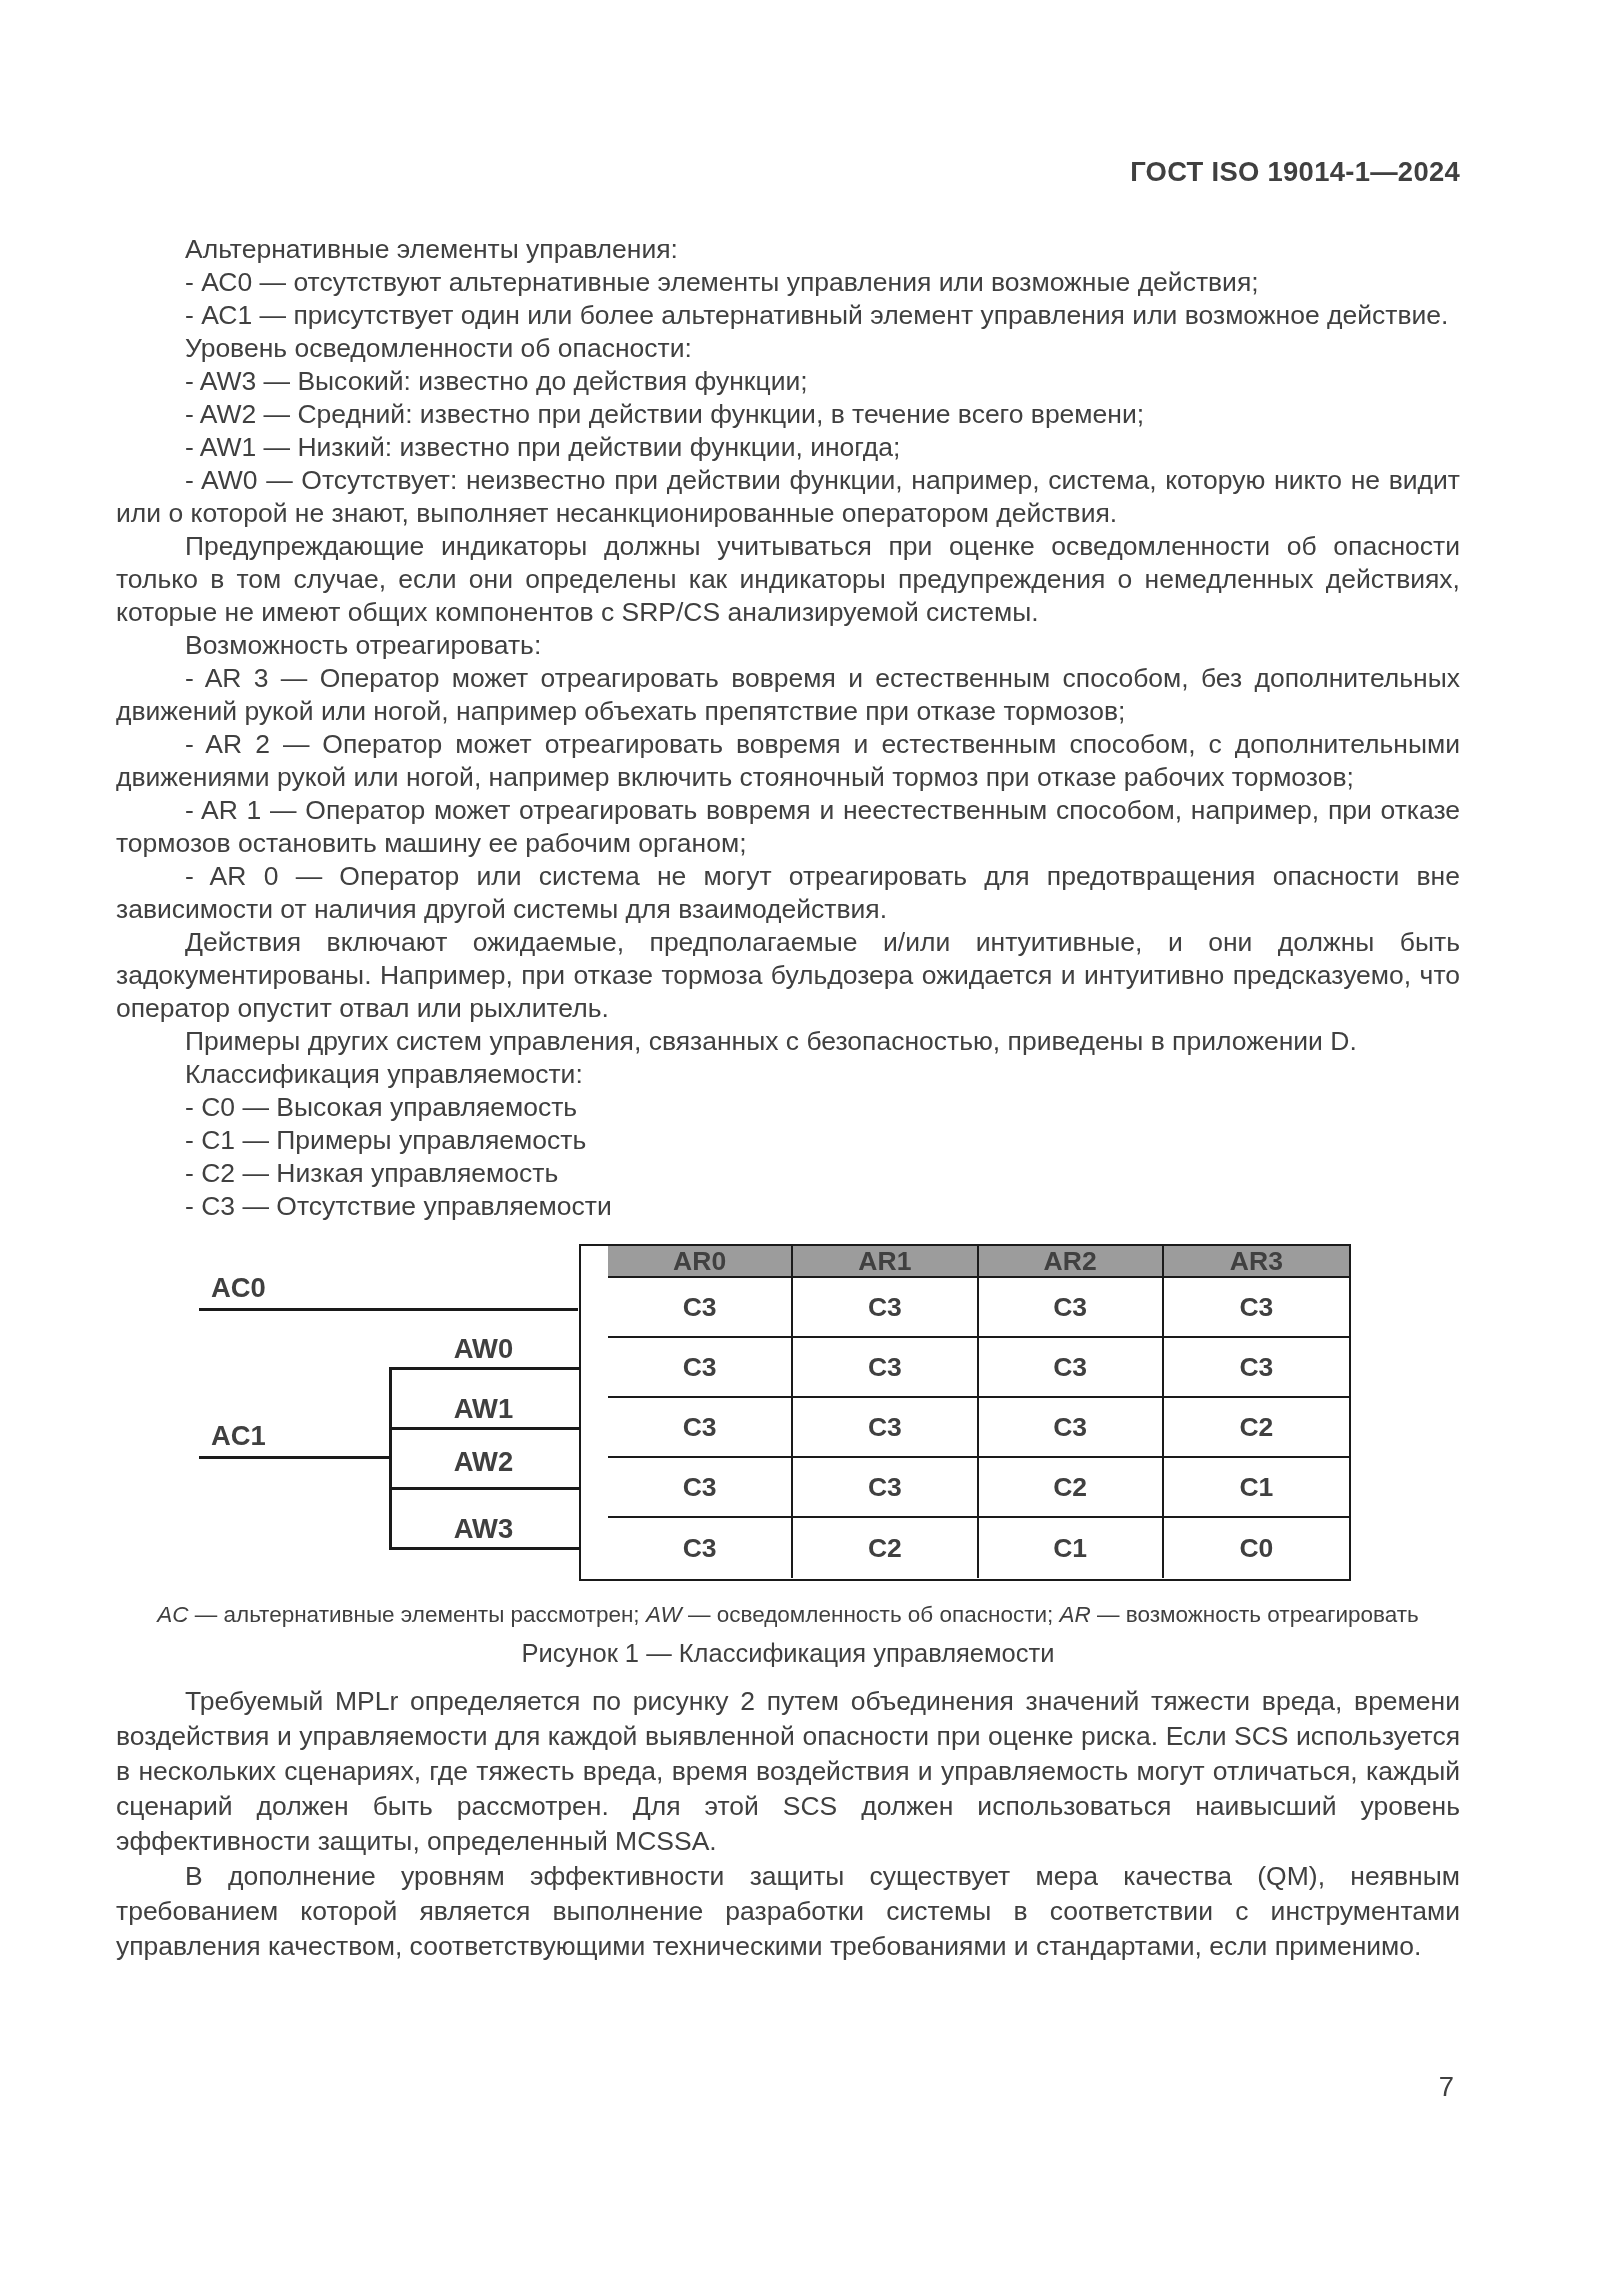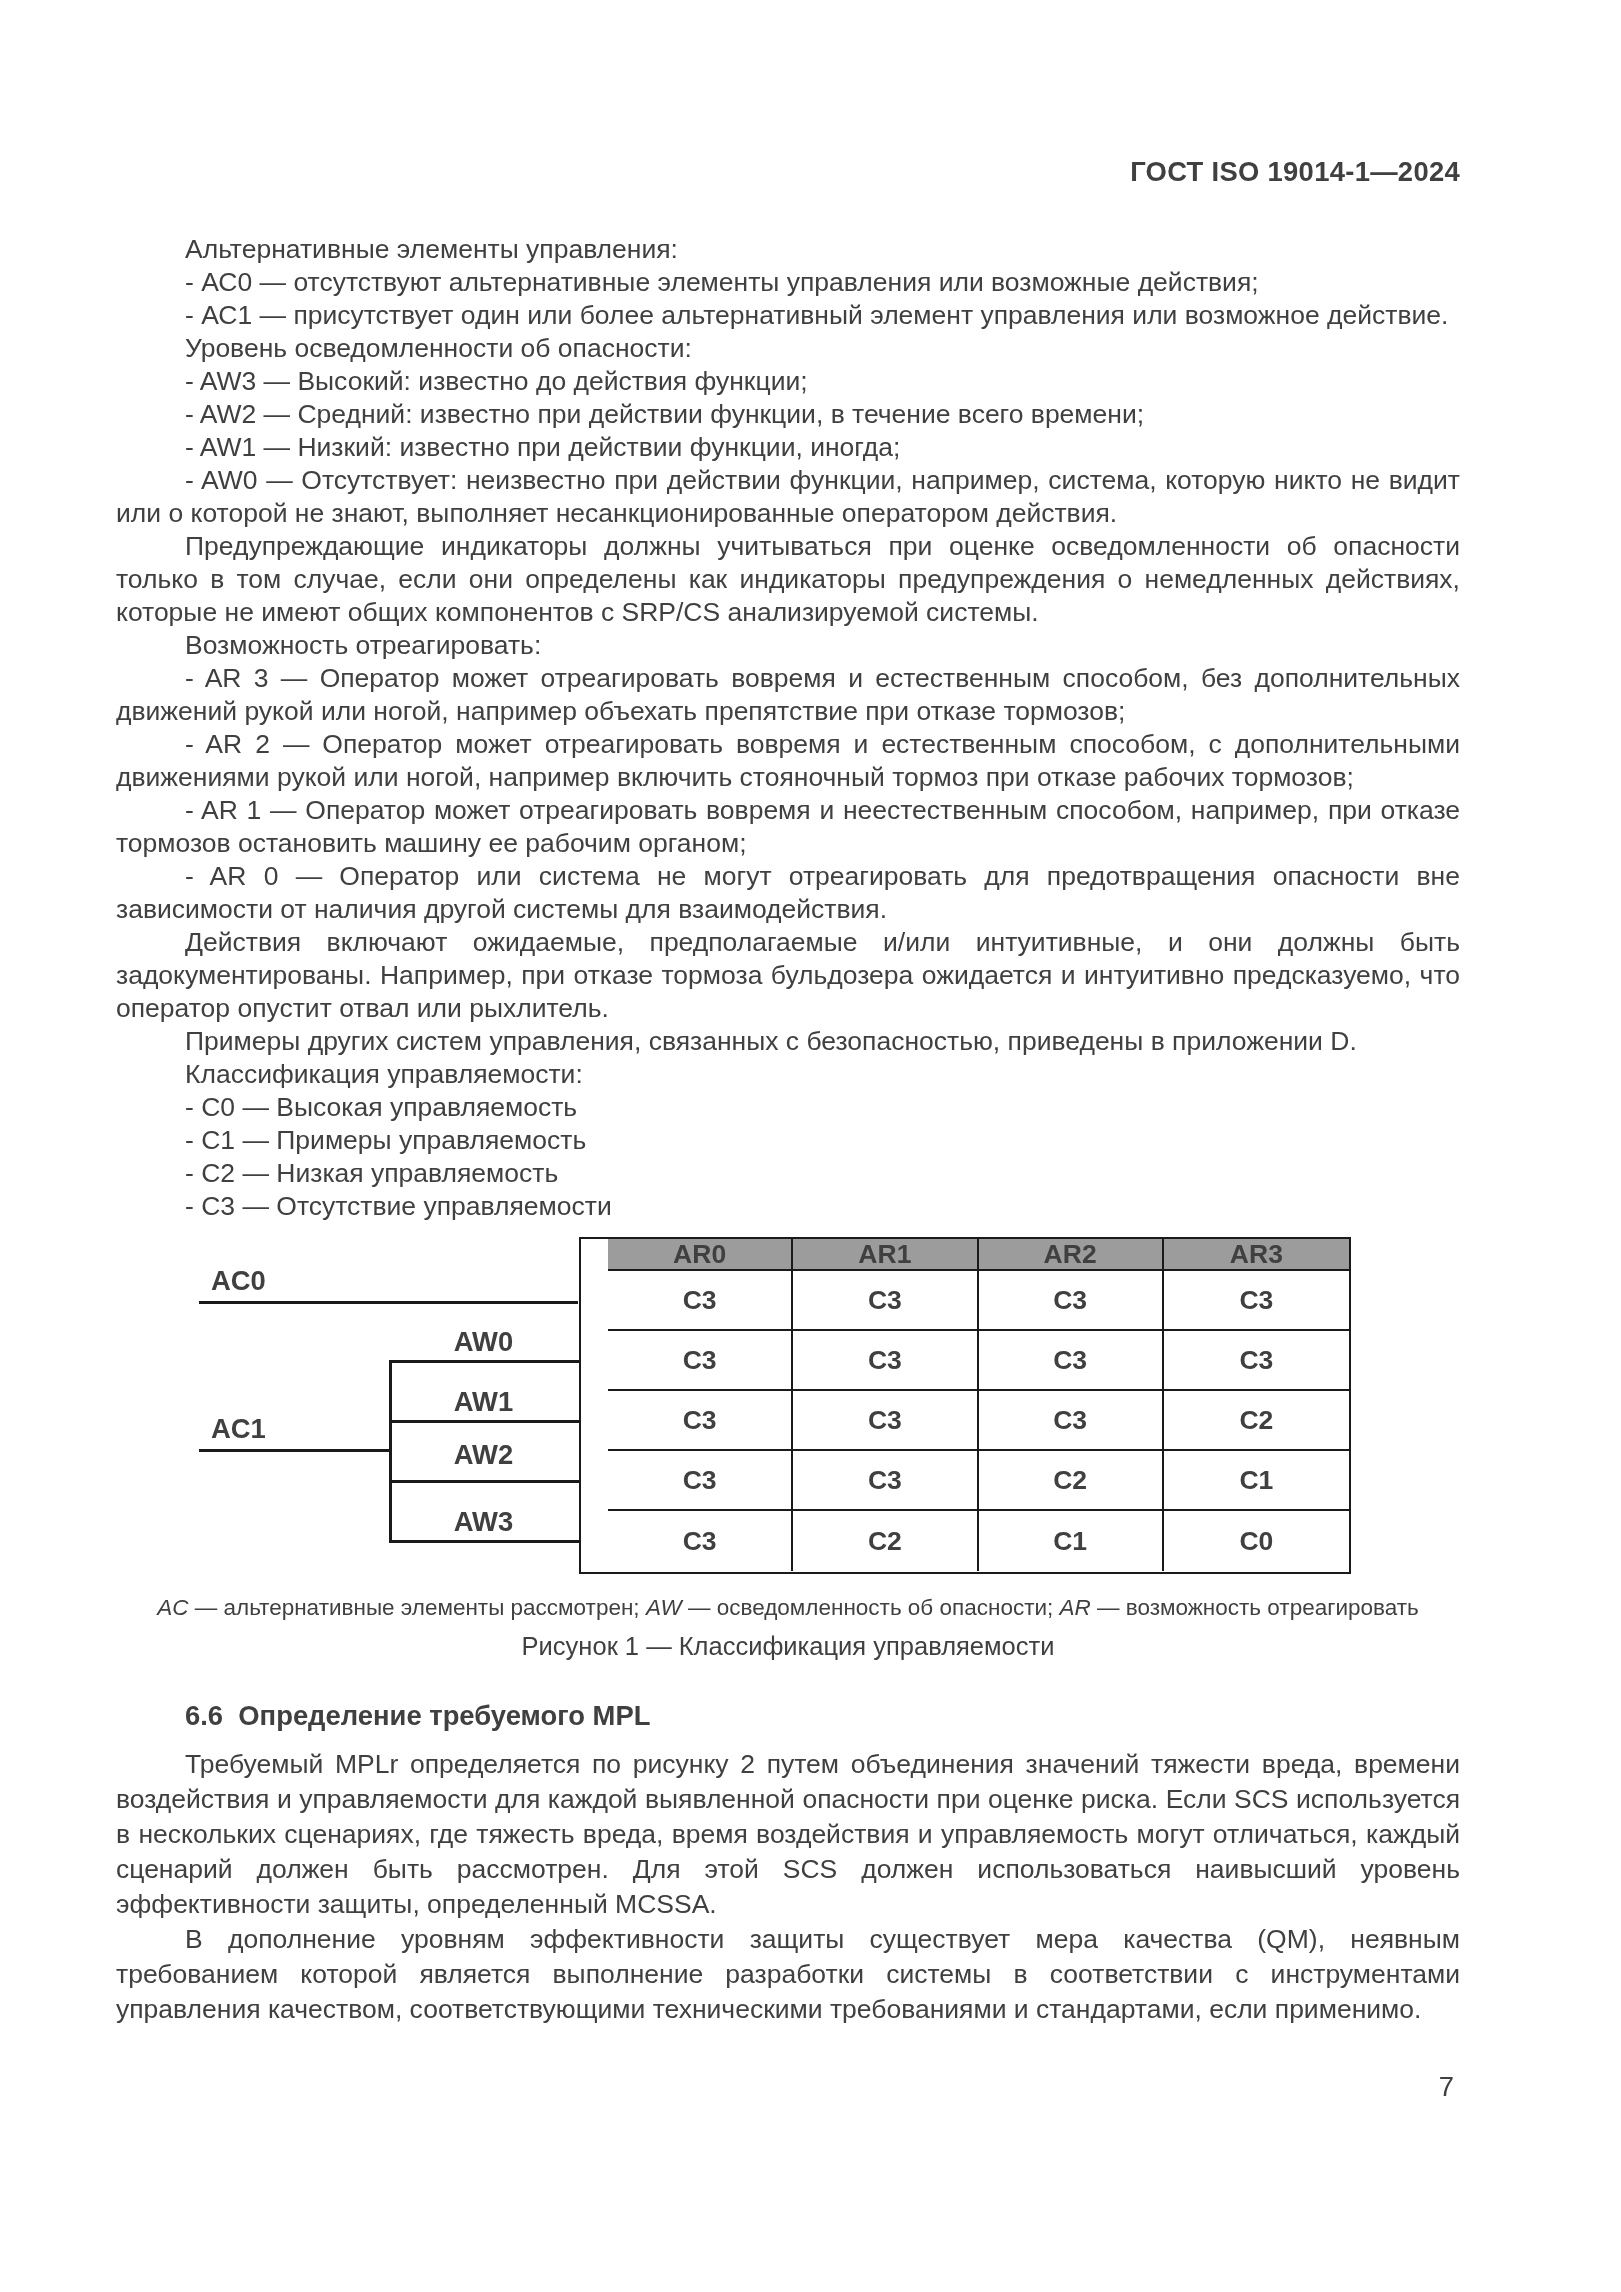--- a/index.html
+++ b/index.html
@@ -23,21 +23,21 @@
   p.body {
     font-size:26.5px;
     line-height:33px;
     text-align:justify;
     text-indent:69px;
     hyphens:auto;
   }
   p.body.first { margin-top:45px; }
 
   
-  .figure { position:relative; height:337px; margin-top:14px; }
+  .figure { position:relative; height:337px; margin-top:21px; }
   .tline { position:absolute; background:#1a1a1a; height:2.9px; }
   .tline.vert { width:2.9px; height:182px; }
   .tree-label {
     position:absolute;
     font-weight:bold;
     font-size:27.4px;
     line-height:32px;
   }
   .aw-label { left:273px; width:189px; text-align:center; }
 
@@ -171,21 +171,20 @@
       <div class="cell rowend">C2</div>
       <div class="cell rowend">C1</div>
       <div class="cell rowend colend">C0</div>
     </div>
   </div>
 
   <div class="legend"><span class="term">AC</span><span> — альтернативные элементы рассмотрен; </span><span class="term">AW</span><span> — осведомленность об опасности; </span><span class="term">AR</span><span> — возможность отреагировать</span></div>
 
   <div class="fig-caption">Рисунок 1 — Классификация управляемости</div>
 
-  <div class="sec-heading">6.6&nbsp; Определение требуемого MPL</div>
 
   <p class="sec-body first-sec">Требуемый MPLr определяется по рисунку 2 путем объединения значений тяжести вреда, времени воздействия и управляемости для каждой выявленной опасности при оценке риска. Если SCS используется в нескольких сценариях, где тяжесть вреда, время воздействия и управляемость могут отличаться, каждый сценарий должен быть рассмотрен. Для этой SCS должен использоваться наивысший уровень эффективности защиты, определенный MCSSA.</p>
   <p class="sec-body">В дополнение уровням эффективности защиты существует мера качества (QM), неявным требованием которой является выполнение разработки системы в соответствии с инструментами управления качеством, соответствующими техническими требованиями и стандартами, если применимо.</p>
 
   <div class="pagenum">7</div>
 
 </div>
 
 
 </body></html>

